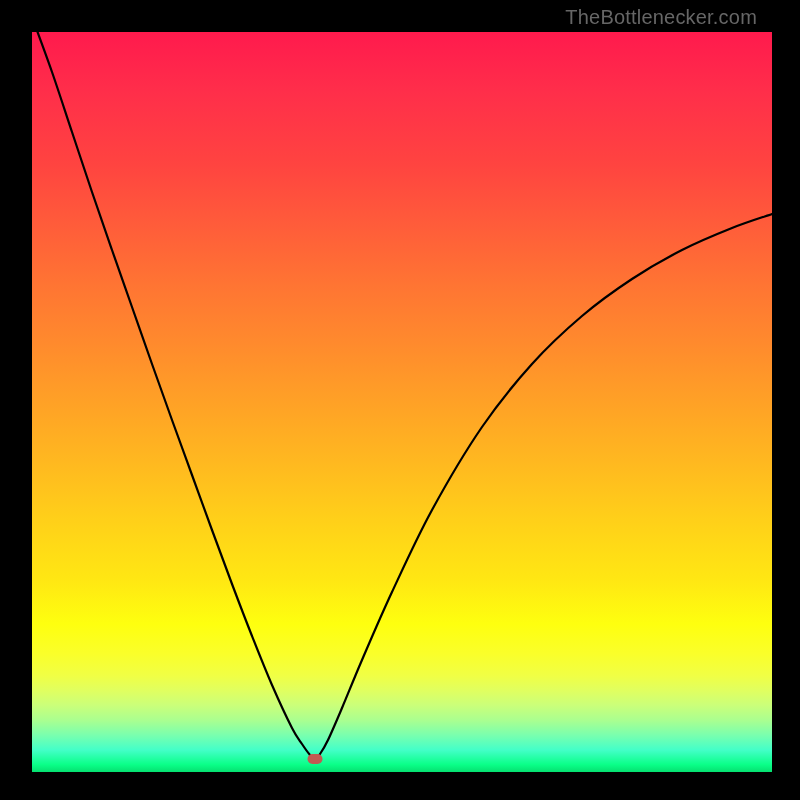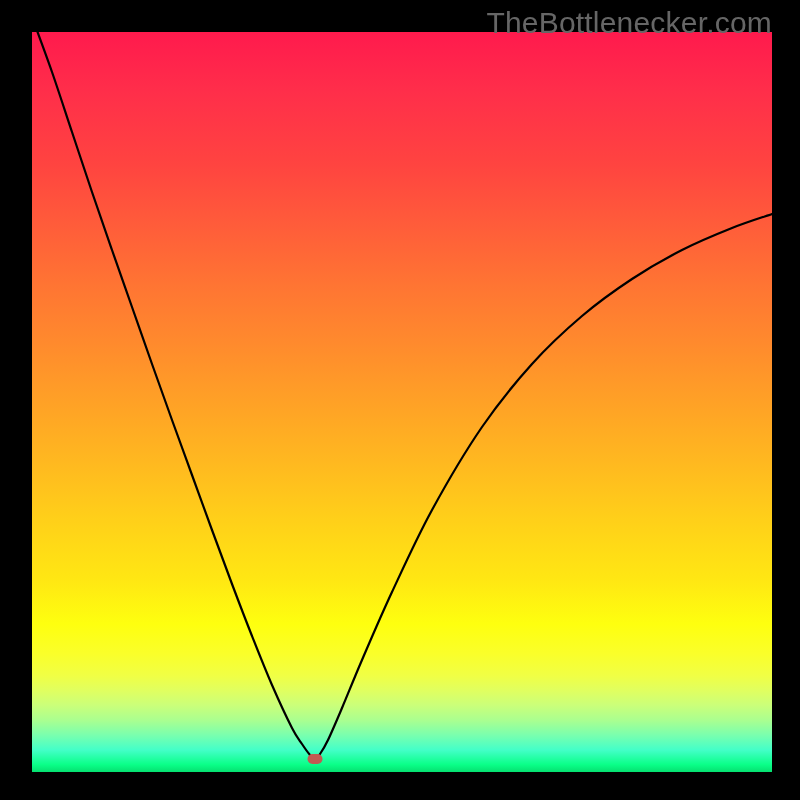--- a/index.html
+++ b/index.html
@@ -7,23 +7,23 @@
     width: 800px;
     height: 800px;
     background: #000;
     position: relative;
     font-family: Arial, Helvetica, sans-serif;
     overflow: hidden;
   }
   .watermark {
     position: absolute;
     top: 6px;
-    right: 28px;
+    right: 43px;
     color: #666;
-    font-size: 30px;
+    font-size: 20px;
     font-weight: 400;
     z-index: 10;
     letter-spacing: 0.2px;
   }
   .plot-area {
     position: absolute;
     left: 32px;
     top: 32px;
     width: 740px;
     height: 740px;

